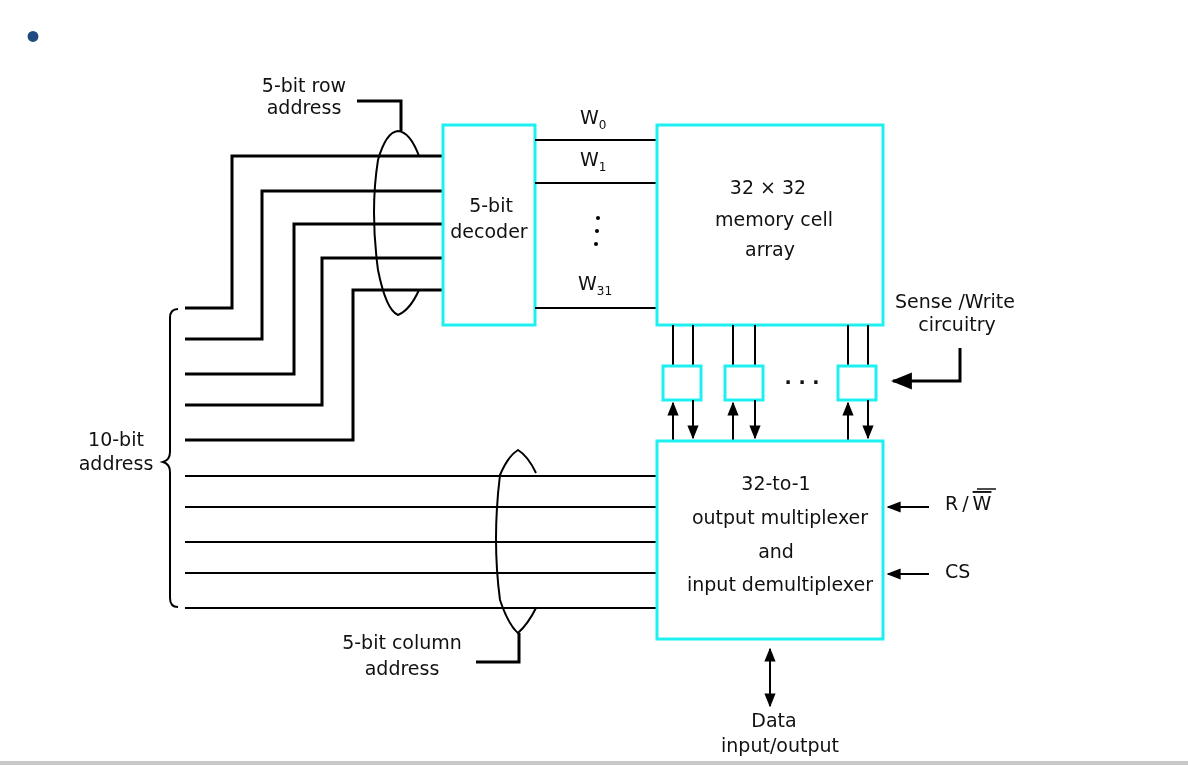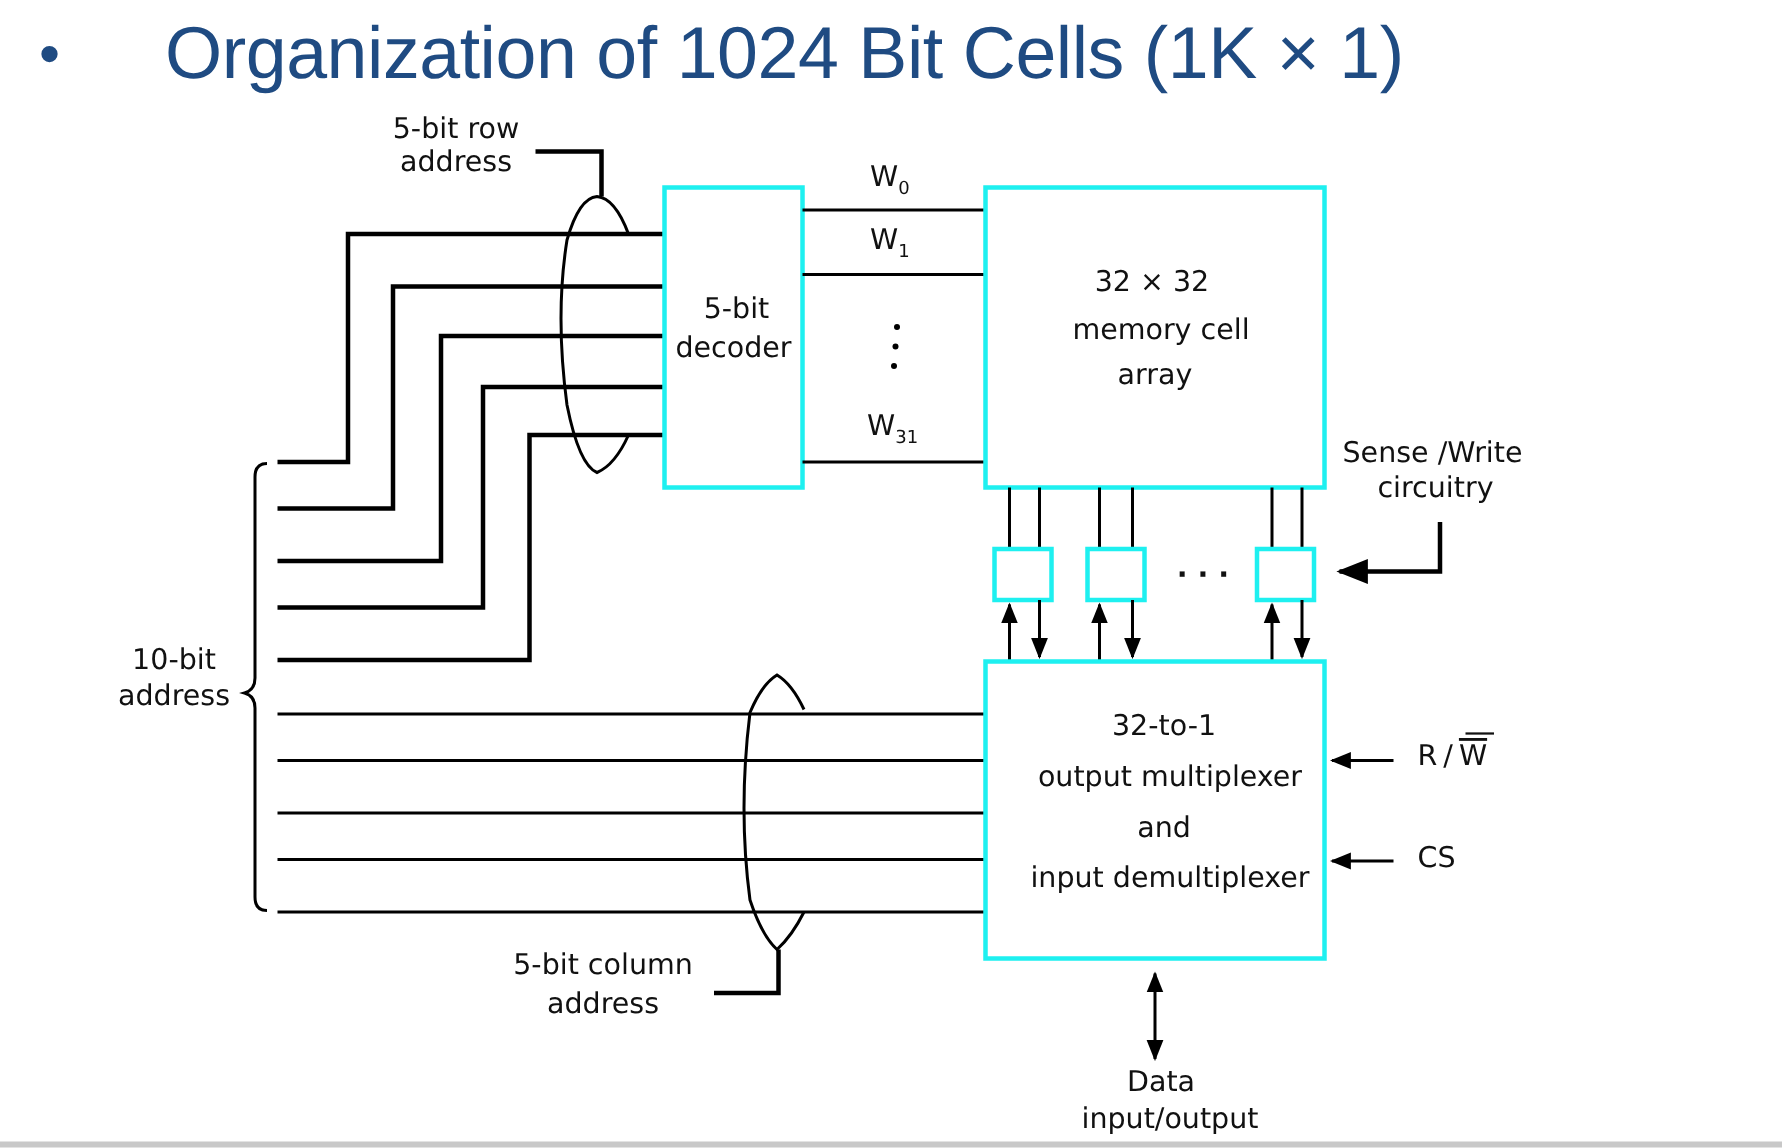--- a/index.html
+++ b/index.html
@@ -16,21 +16,20 @@
   .wire { stroke: #000; stroke-width: 3; fill: none; }
   .thin { stroke: #000; stroke-width: 2; fill: none; }
   .box { stroke: #1ef0f0; stroke-width: 3; fill: #fff; }
   .bottom-rule { position: absolute; left: 0; top: 761px; width: 1188px; height: 4px; background: #c8c8c8; }
 </style>
 </head>
 <body>
 
 <div id="slide-title">
   <span id="title-bullet">•</span>
-  <span id="title-text">Organization of 1024 Bit Cells (1K × 1)</span>
 </div>
 
 <svg id="diagram" width="1188" height="765" viewBox="0 0 1188 765">
   <defs>
     <marker id="arrow" viewBox="0 0 10 10" refX="9" refY="5" markerWidth="7" markerHeight="7" orient="auto-start-reverse">
       <path d="M0,1 L10,5 L0,9 Z" fill="#000"></path>
     </marker>
   </defs>
 
   <g>

